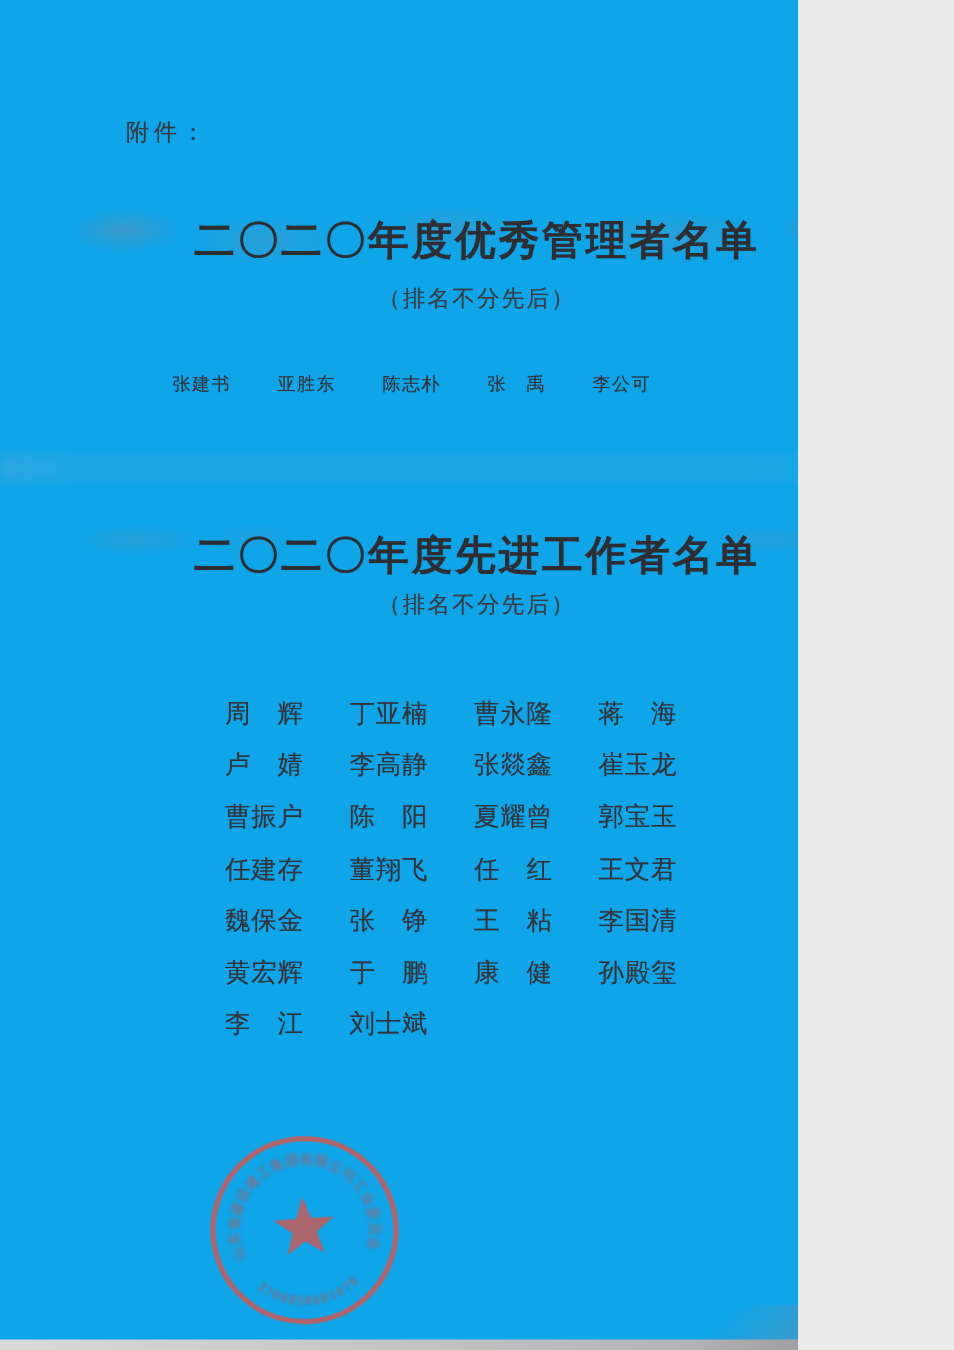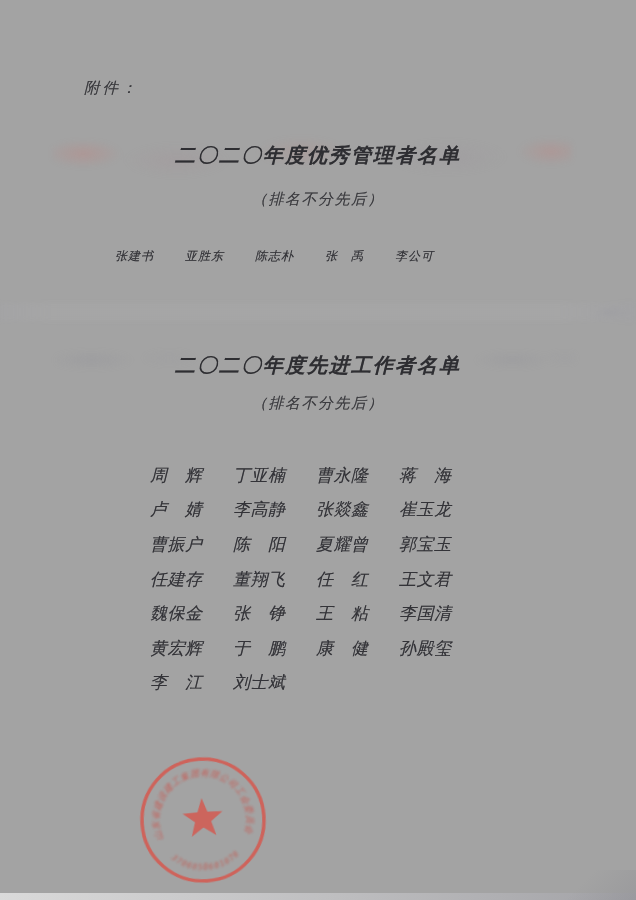--- a/index.html
+++ b/index.html
@@ -1,32 +1,31 @@
 <!DOCTYPE html>
 <html><head>
 <meta charset="utf-8">
 <style>
   html,body{margin:0;padding:0;background:#e9e9e9;}
   .page{
     position:relative;
-    width:636px;height:900px;
-    background:#a3a3a3;
+    width:532px;height:900px;
+    background:#0ea5e9;
     overflow:hidden;
     font-family:"DejaVu Sans","Liberation Sans",sans-serif;
     color:#35353a;
-    font-style:italic;
   }
   
   .attachment{
     position:absolute;left:84px;top:78px;
     font-size:15.5px;letter-spacing:3px;color:#3a3a3e;
   }
   .sec-title{
     position:absolute;left:0;width:636px;text-align:center;
-    font-size:20px;font-weight:bold;letter-spacing:2px;color:#2e2e32;
+    font-size:27px;font-weight:bold;letter-spacing:2px;color:#2e2e32;
   }
   .sec-title.t1{top:142px;}
   .sec-title.t2{top:352px;}
   .sec-subtitle{
     position:absolute;left:0;width:636px;text-align:center;
     font-size:15px;letter-spacing:1.5px;color:#3c3c40;
   }
   .sec-subtitle.s1{top:190px;}
   .sec-subtitle.s2{top:394px;}
   .names-row{

